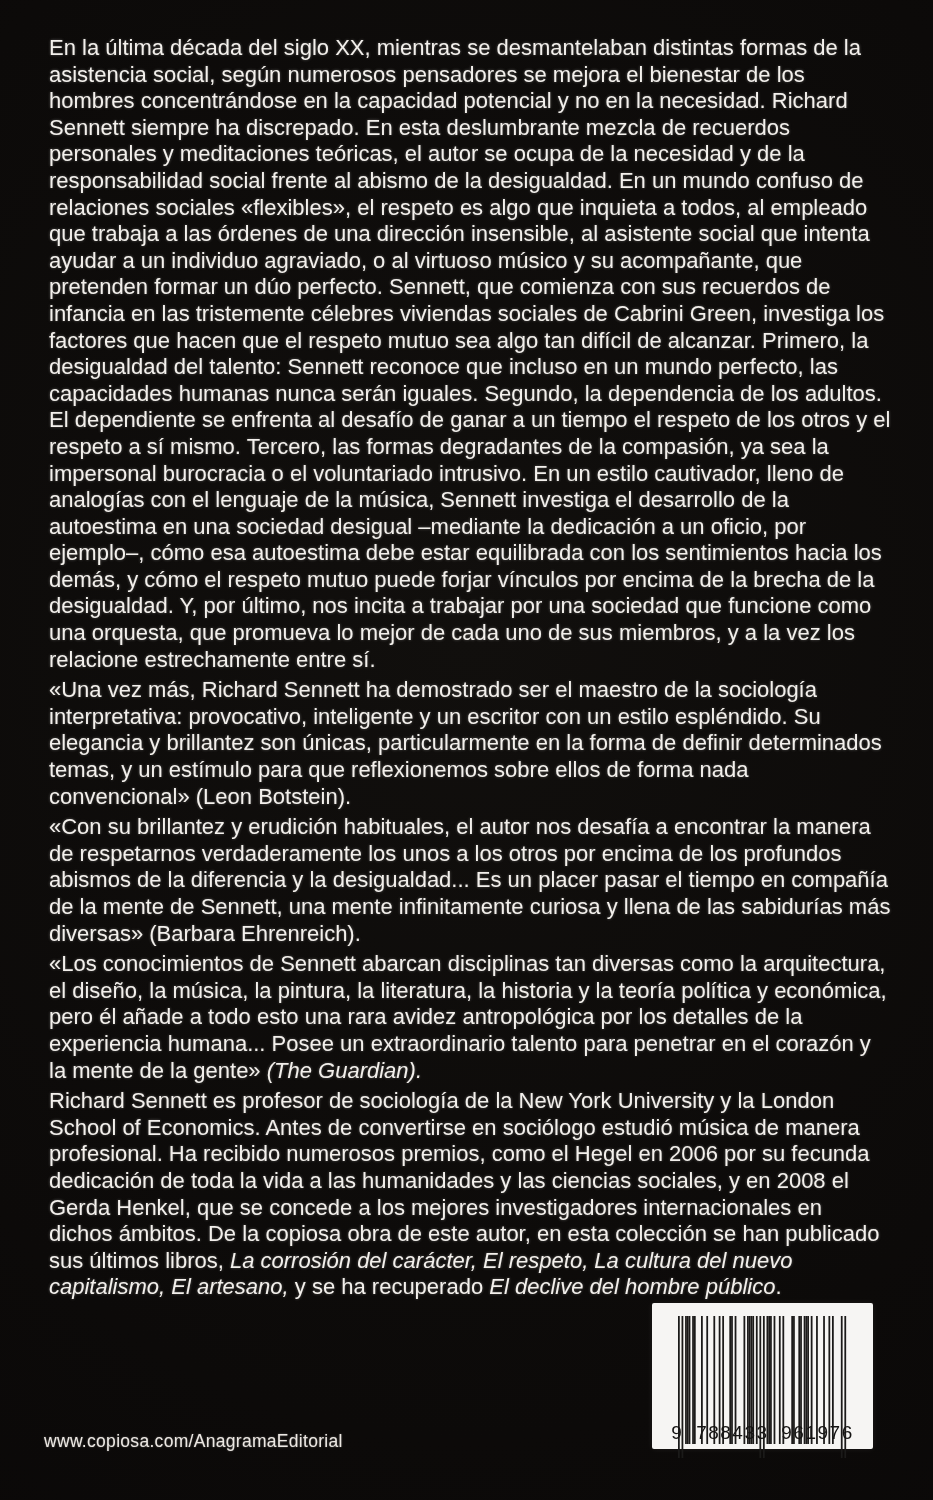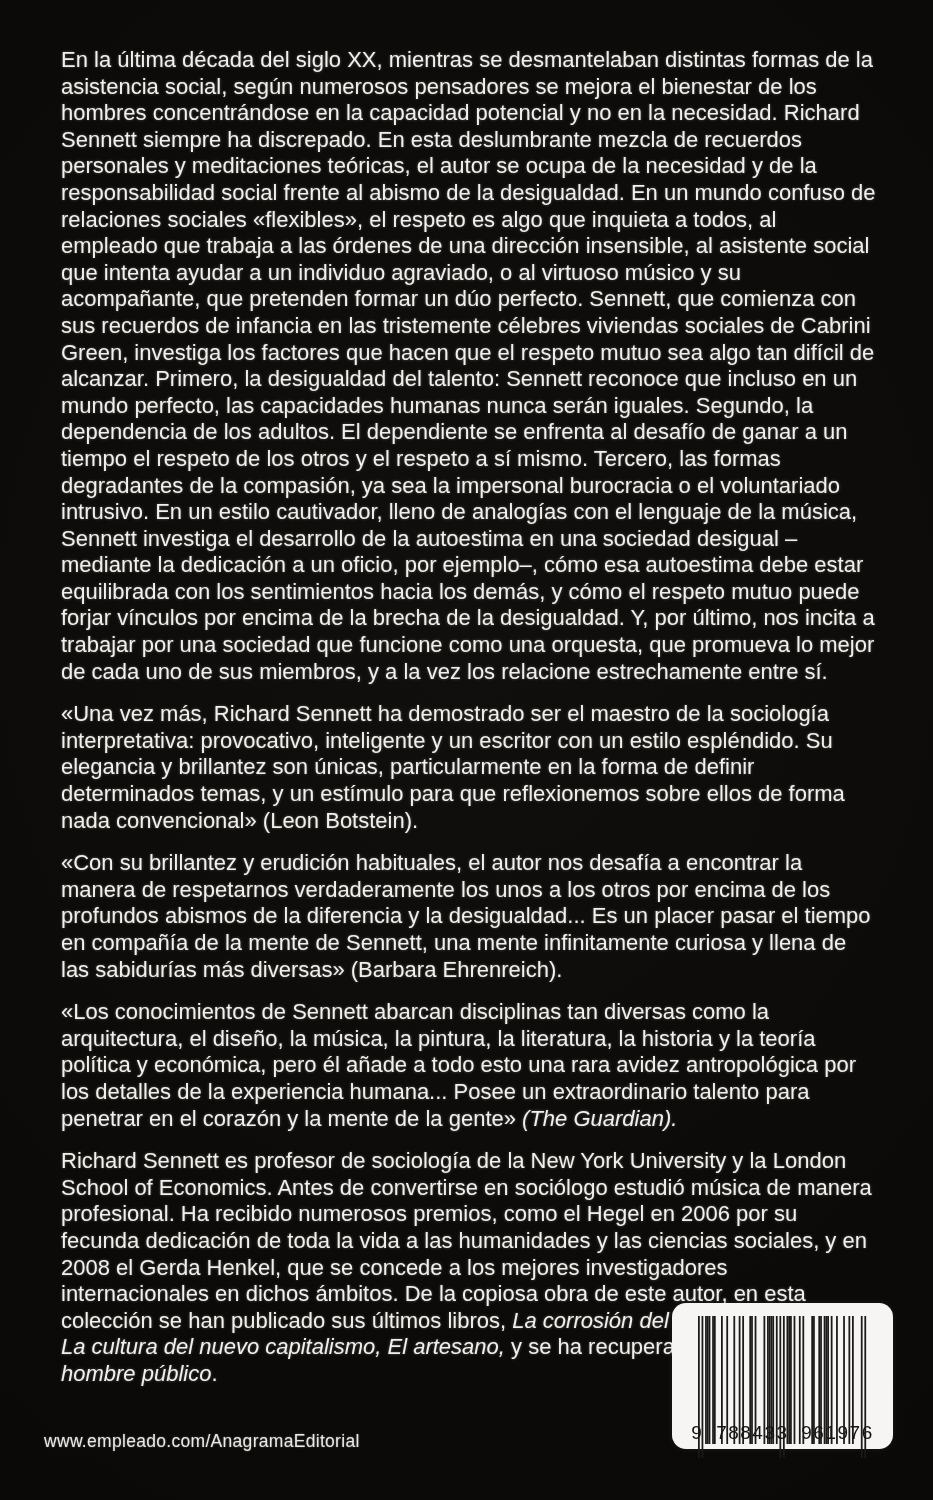--- a/index.html
+++ b/index.html
@@ -14,37 +14,37 @@
   }
   .text-block{
     position:absolute;
     left:45px;top:31px;width:850px;
     color:#f3f0ec;
     font-size:22px;
     line-height:26.6px;
     text-shadow:0 0 3px rgba(244,241,237,.35);
     text-align:left;
   }
-  .text-block p{margin:16px;padding:0;}
+  .text-block p{margin:4px;padding:0;}
   .it{font-style:italic;text-align:right;}
   .footer{
     position:absolute;
     left:44px;top:1427px;
     color:#ece8e3;
     font-size:17.5px;
     line-height:29px;
     letter-spacing:.3px;
     text-shadow:0 0 2px rgba(244,241,237,.4);
   }
   .barcode-box{
     position:absolute;
-    left:672px;top:1303px;
+    left:652px;top:1303px;
     width:221px;height:146px;
     background:#f6f5f3;
-    border-radius:14px;
+    border-radius:2px;
     box-shadow:0 0 6px rgba(255,255,255,.08);
   }
   .barcode-bars{
     position:absolute;
     left:26px;top:13px;
   }
   .barcode-number{
     position:absolute;
     left:0;right:0;bottom:5px;
     text-align:center;
@@ -63,21 +63,21 @@
 
   <div class="text-block" id="paragraphs">
       <p><span>En la última década del siglo XX, mientras se desmantelaban distintas formas de la asistencia social, según numerosos pensadores se mejora el bienestar de los hombres concentrándose en la capacidad potencial y no en la necesidad. Richard Sennett siempre ha discrepado. En esta deslumbrante mezcla de recuerdos personales y meditaciones teóricas, el autor se ocupa de la necesidad y de la responsabilidad social frente al abismo de la desigualdad. En un mundo confuso de relaciones sociales «flexibles», el respeto es algo que inquieta a todos, al empleado que trabaja a las órdenes de una dirección insensible, al asistente social que intenta ayudar a un individuo agraviado, o al virtuoso músico y su acompañante, que pretenden formar un dúo perfecto. Sennett, que comienza con sus recuerdos de infancia en las tristemente célebres viviendas sociales de Cabrini Green, investiga los factores que hacen que el respeto mutuo sea algo tan difícil de alcanzar. Primero, la desigualdad del talento: Sennett reconoce que incluso en un mundo perfecto, las capacidades humanas nunca serán iguales. Segundo, la dependencia de los adultos. El dependiente se enfrenta al desafío de ganar a un tiempo el respeto de los otros y el respeto a sí mismo. Tercero, las formas degradantes de la compasión, ya sea la impersonal burocracia o el voluntariado intrusivo. En un estilo cautivador, lleno de analogías con el lenguaje de la música, Sennett investiga el desarrollo de la autoestima en una sociedad desigual –mediante la dedicación a un oficio, por ejemplo–, cómo esa autoestima debe estar equilibrada con los sentimientos hacia los demás, y cómo el respeto mutuo puede forjar vínculos por encima de la brecha de la desigualdad. Y, por último, nos incita a trabajar por una sociedad que funcione como una orquesta, que promueva lo mejor de cada uno de sus miembros, y a la vez los relacione estrechamente entre sí.</span></p>
       <p><span>«Una vez más, Richard Sennett ha demostrado ser el maestro de la sociología interpretativa: provocativo, inteligente y un escritor con un estilo espléndido. Su elegancia y brillantez son únicas, particularmente en la forma de definir determinados temas, y un estímulo para que reflexionemos sobre ellos de forma nada convencional» (Leon Botstein).</span></p>
       <p><span>«Con su brillantez y erudición habituales, el autor nos desafía a encontrar la manera de respetarnos verdaderamente los unos a los otros por encima de los profundos abismos de la diferencia y la desigualdad... Es un placer pasar el tiempo en compañía de la mente de Sennett, una mente infinitamente curiosa y llena de las sabidurías más diversas» (Barbara Ehrenreich).</span></p>
       <p><span>«Los conocimientos de Sennett abarcan disciplinas tan diversas como la arquitectura, el diseño, la música, la pintura, la literatura, la historia y la teoría política y económica, pero él añade a todo esto una rara avidez antropológica por los detalles de la experiencia humana... Posee un extraordinario talento para penetrar en el corazón y la mente de la gente» </span><span class="it">(The Guardian).</span></p>
       <p><span>Richard Sennett es profesor de sociología de la New York University y la London School of Economics. Antes de convertirse en sociólogo estudió música de manera profesional. Ha recibido numerosos premios, como el Hegel en 2006 por su fecunda dedicación de toda la vida a las humanidades y las ciencias sociales, y en 2008 el Gerda Henkel, que se concede a los mejores investigadores internacionales en dichos ámbitos. De la copiosa obra de este autor, en esta colección se han publicado sus últimos libros, </span><span class="it">La corrosión del carácter, El respeto, La cultura del nuevo capitalismo, El artesano,</span><span> y se ha recuperado </span><span class="it">El declive del hombre público</span><span>.</span></p>
     </div>
 
   <div class="footer">
-    <div>www.empleado.com/AnagramaEditorial</div>
+    <div>www.copiosa.com/AnagramaEditorial</div>
   </div>
 
   <div class="barcode-box">
     <svg class="barcode-bars" id="barcode-svg" width="169" height="147">
         <rect x="0.00" y="0" width="1.77" height="142" fill="#1b1a19"></rect>
         <rect x="3.54" y="0" width="1.77" height="142" fill="#1b1a19"></rect>
         <rect x="7.08" y="0" width="1.77" height="128" fill="#1b1a19"></rect>
         <rect x="8.85" y="0" width="1.77" height="128" fill="#1b1a19"></rect>
         <rect x="10.62" y="0" width="1.77" height="128" fill="#1b1a19"></rect>
         <rect x="14.16" y="0" width="1.77" height="128" fill="#1b1a19"></rect>

